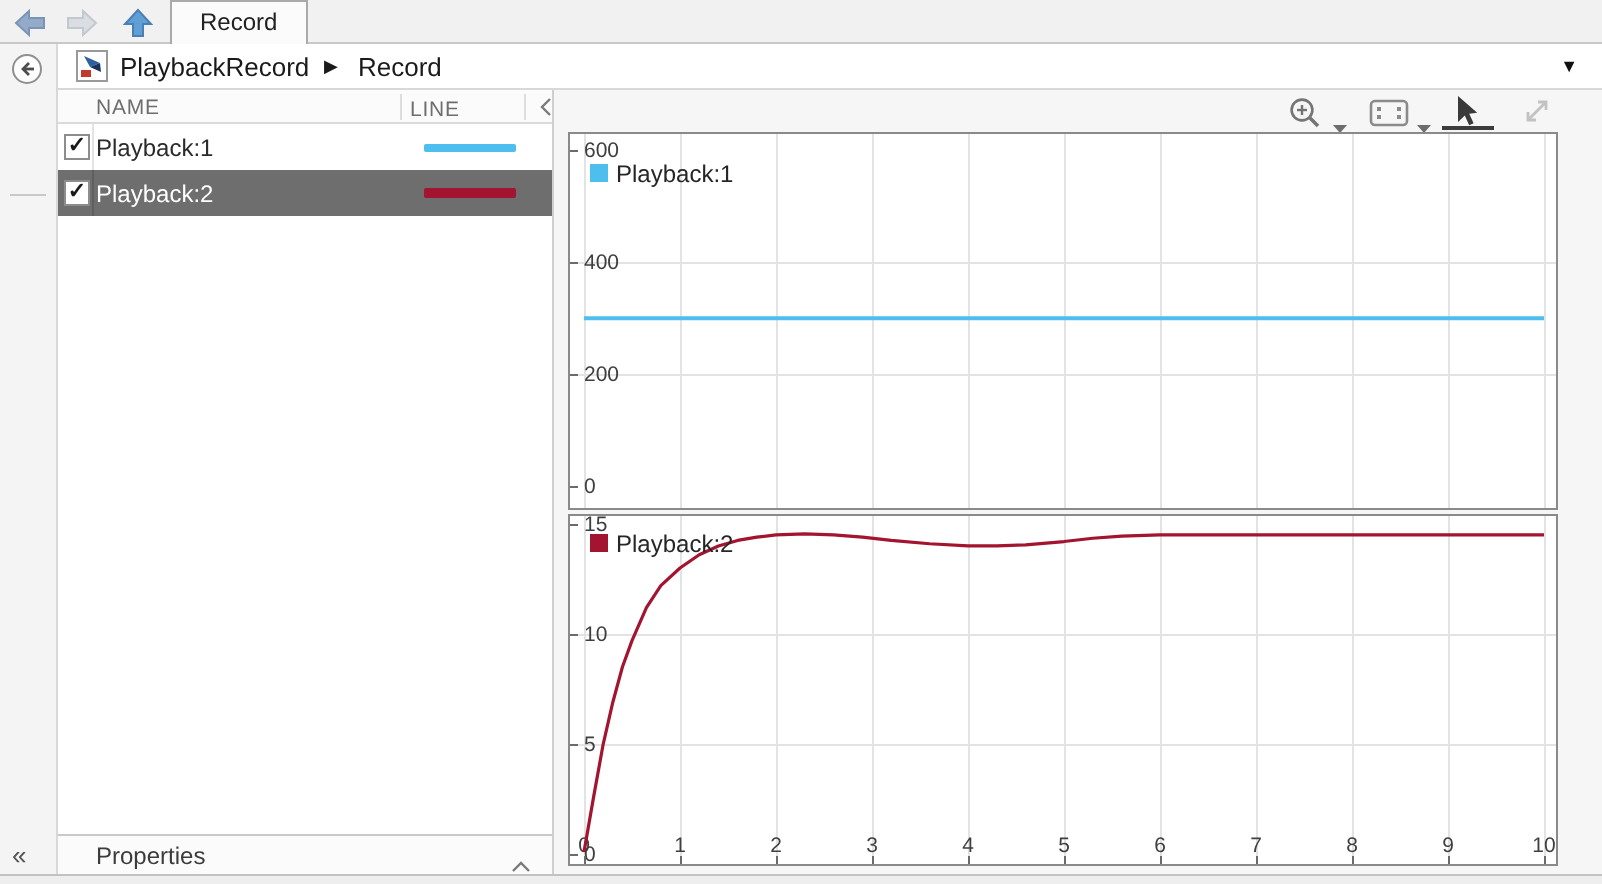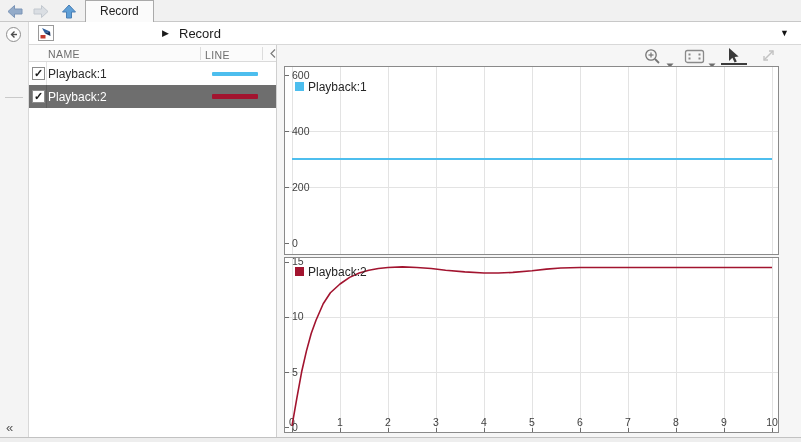--- a/index.html
+++ b/index.html
@@ -97,20 +97,21 @@
 
   <div class="crumb-row">
     <div class="crumb-icon">
       <svg width="16" height="16" viewBox="0 0 16 16">
         <rect x="0.5" y="0.5" width="15" height="15" fill="#ffffff" stroke="#9a9a9a"></rect>
         <path d="M4 3 L12 6.5 L7 8.5 Z" fill="#2e5f9e"></path>
         <path d="M7 8.5 L12 6.5 L12.5 11 Z" fill="#16335f"></path>
         <rect x="2.5" y="10" width="5" height="3.5" fill="#c23a2e"></rect>
       </svg>
     </div>
+    <span class="crumb-model">PlaybackRecord</span>
     <span class="crumb-sep">▶</span>
     <span class="crumb-cur">Record</span>
     <span class="crumb-dd">▼</span>
   </div>
 
   <div class="rail">
     <div class="rail-btn">
       <svg width="17" height="17" viewBox="0 0 17 17">
         <circle cx="8.5" cy="8.5" r="7" fill="#fdfdfd" stroke="#8f8f8f"></circle>
         <path d="M9.5 5.5 L6.5 8.5 L9.5 11.5" fill="none" stroke="#4d4d4d" stroke-width="1.4"></path>
@@ -147,20 +148,28 @@
     <div class="sig-row row-1" style="background-color: rgb(110, 110, 110);">
       <div class="cb-cell">
         <div class="cbox">
           <span>✓</span>
         </div>
       </div>
       <span class="sig-name">Playback:2</span>
       <div class="swatch" style="background-color: rgb(162, 20, 47);"></div>
     </div>
 
+    <div class="props-bar">
+      <span class="props-label">Properties</span>
+      <span class="props-caret">
+        <svg width="11" height="7" viewBox="0 0 11 7">
+            <path d="M1.5 5.5 L5.5 1.5 L9.5 5.5" fill="none" stroke="#7a7a7a" stroke-width="1.2"></path>
+          </svg>
+      </span>
+    </div>
   </div>
 
   <div class="chart-panel">
     <div class="chart-toolbar">
       <span class="tbi tbi-zoom">
         <svg width="19" height="19" viewBox="0 0 19 19">
           <circle cx="8" cy="8" r="5.2" fill="none" stroke="#757575" stroke-width="1.3"></circle>
           <line x1="5.5" y1="8" x2="10.5" y2="8" stroke="#757575" stroke-width="1.2"></line>
           <line x1="8" y1="5.5" x2="8" y2="10.5" stroke="#757575" stroke-width="1.2"></line>
           <line x1="12" y1="12" x2="16" y2="16" stroke="#757575" stroke-width="1.8"></line>

